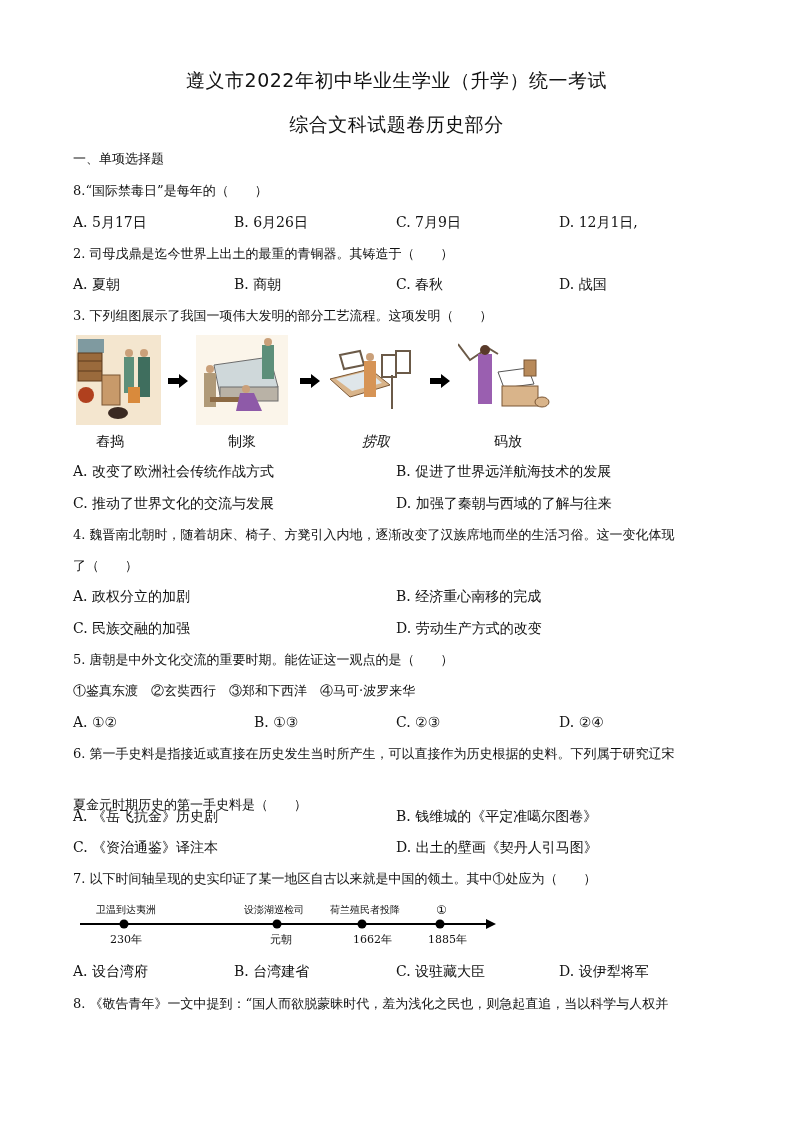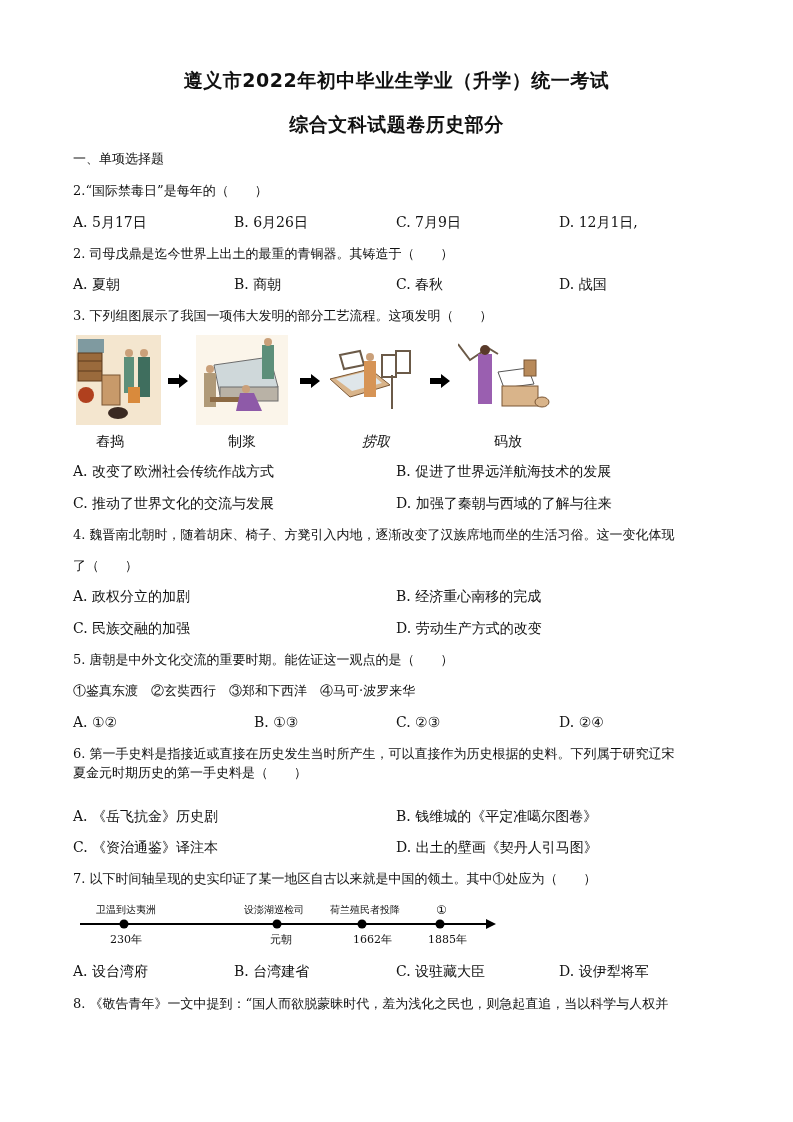--- a/index.html
+++ b/index.html
@@ -1,37 +1,37 @@
 <!DOCTYPE html>
 <html><head>
 <meta charset="utf-8">
 <style>
   html, body { margin: 0; padding: 0; background: #ffffff; }
   body { width: 793px; height: 1122px; position: relative; overflow: hidden;
          font-family: "DejaVu Serif", "Liberation Serif", serif; color: #111; }
   .abs { position: absolute; white-space: nowrap; }
-  .title { font-family: "DejaVu Sans", "Liberation Sans", sans-serif; font-weight: bold; font-size: 19px; left: 0; width: 793px; text-align: center; letter-spacing: 0.5px; }
+  .title { font-family: "DejaVu Sans", "Liberation Sans", sans-serif; font-weight: normal; font-size: 19px; left: 0; width: 793px; text-align: center; letter-spacing: 0.5px; }
   .section { font-family: "DejaVu Sans", "Liberation Sans", sans-serif; font-weight: normal; font-size: 13px; }
   .q { font-size: 13px; }
   .opt { font-size: 14px; }
   .img-box { position: absolute; }
   .caption { font-family: "DejaVu Sans", "Liberation Sans", sans-serif; font-size: 14px; }
   .arrow { position: absolute; width: 20px; height: 12px; }
   .tl-label { font-size: 10px; font-family: "DejaVu Sans", "Liberation Sans", sans-serif; }
   .tl-year { font-size: 11px; }
 </style>
 </head>
 <body>
 
 <div class="abs title" style="top:68px;">遵义市2022年初中毕业生学业（升学）统一考试</div>
 <div class="abs title" style="top:112px;">综合文科试题卷历史部分</div>
 
 <div class="abs section" style="left:73px; top:150px;">一、单项选择题</div>
 
-<div class="abs q" style="left:73px; top:182px;">2.“国际禁毒日”是每年的（　　）</div>
+<div class="abs q" style="left:73px; top:182px;">8.“国际禁毒日”是每年的（　　）</div>
 <div class="abs opt" style="left:73px; top:214px;">A. 5月17日</div>
 <div class="abs opt" style="left:234px; top:214px;">B. 6月26日</div>
 <div class="abs opt" style="left:396px; top:214px;">C. 7月9日</div>
 <div class="abs opt" style="left:559px; top:214px;">D. 12月1日,</div>
 
 <div class="abs q" style="left:73px; top:245px;">2. 司母戊鼎是迄今世界上出土的最重的青铜器。其铸造于（　　）</div>
 <div class="abs opt" style="left:73px; top:276px;">A.  夏朝</div>
 <div class="abs opt" style="left:234px; top:276px;">B.  商朝</div>
 <div class="abs opt" style="left:396px; top:276px;">C.  春秋</div>
 <div class="abs opt" style="left:559px; top:276px;">D.  战国</div>
@@ -128,21 +128,21 @@
 <div class="abs opt" style="left:396px; top:620px;">D.  劳动生产方式的改变</div>
 
 <div class="abs q" style="left:73px; top:651px;">5. 唐朝是中外文化交流的重要时期。能佐证这一观点的是（　　）</div>
 <div class="abs q" style="left:73px; top:682px;">①鉴真东渡　②玄奘西行　③郑和下西洋　④马可·波罗来华</div>
 <div class="abs opt" style="left:73px; top:714px;">A. ①②</div>
 <div class="abs opt" style="left:234px; top:714px;margin-left:20px;">B. ①③</div>
 <div class="abs opt" style="left:396px; top:714px;">C. ②③</div>
 <div class="abs opt" style="left:559px; top:714px;">D. ②④</div>
 
 <div class="abs q" style="left:73px; top:745px;">6. 第一手史料是指接近或直接在历史发生当时所产生，可以直接作为历史根据的史料。下列属于研究辽宋</div>
-<div class="abs q" style="left:73px; top:764px;">夏金元时期历史的第一手史料是（　　）</div>
+<div class="abs q" style="left:73px; top:796px;">夏金元时期历史的第一手史料是（　　）</div>
 <div class="abs opt" style="left:73px; top:808px;">A.  《岳飞抗金》历史剧</div>
 <div class="abs opt" style="left:396px; top:808px;">B.  钱维城的《平定准噶尔图卷》</div>
 <div class="abs opt" style="left:73px; top:839px;">C.  《资治通鉴》译注本</div>
 <div class="abs opt" style="left:396px; top:839px;">D.  出土的壁画《契丹人引马图》</div>
 
 <div class="abs q" style="left:73px; top:870px;">7. 以下时间轴呈现的史实印证了某一地区自古以来就是中国的领土。其中①处应为（　　）</div>
 
 <div style="position:absolute; left:78px; top:915px; width:420px; height:20px;">
   <svg width="420" height="20" viewBox="0 0 420 20" style="position:absolute; left:0; top:0;">
     <line x1="2" y1="9" x2="408" y2="9" stroke="#000" stroke-width="2"></line>

